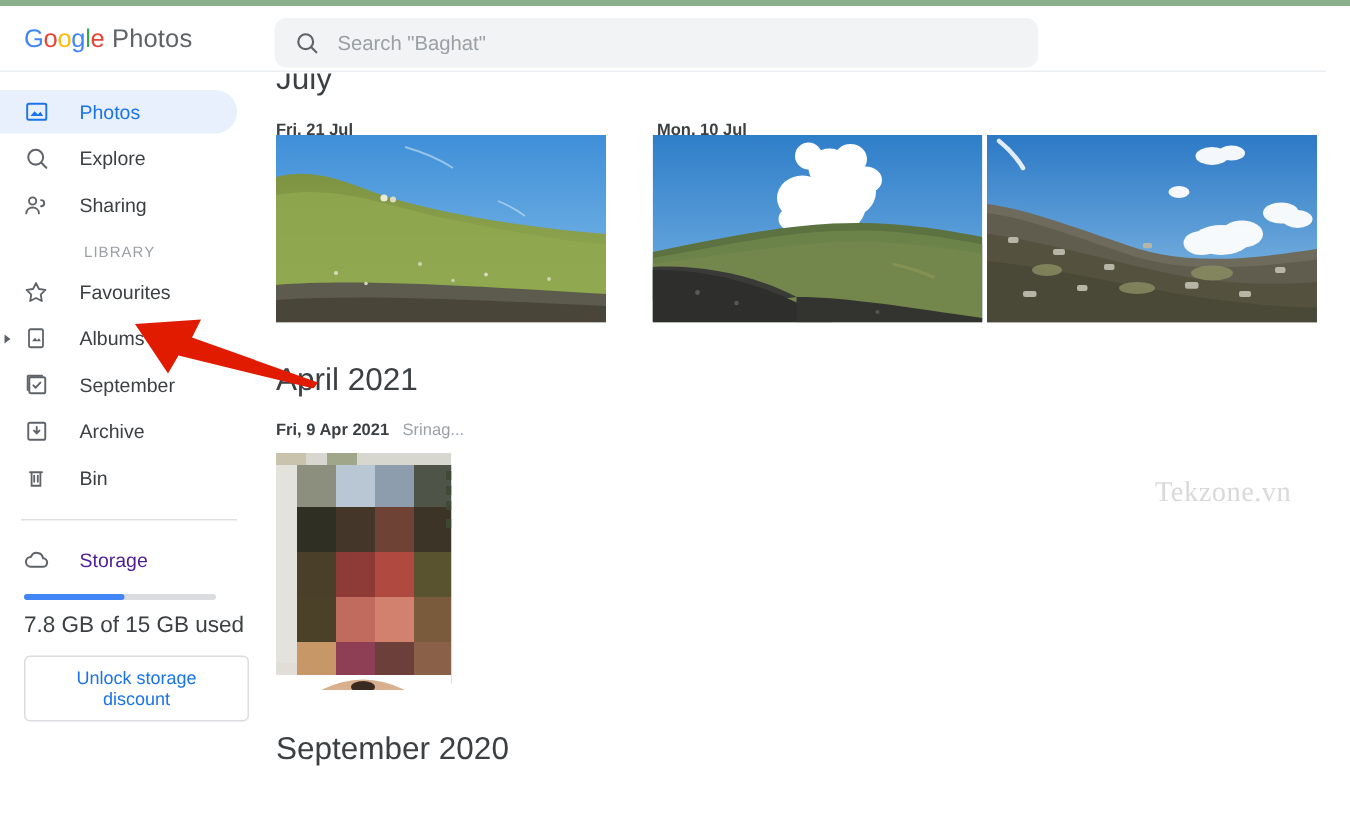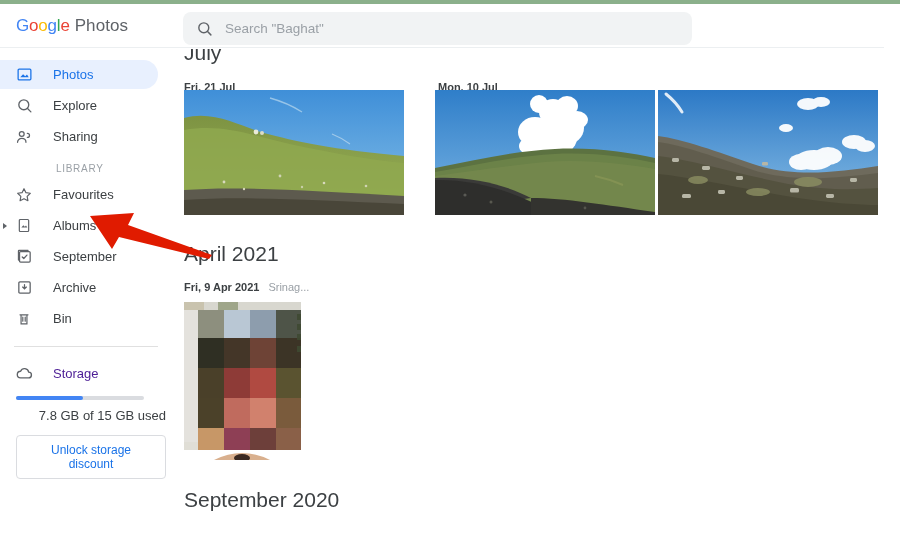--- a/index.html
+++ b/index.html
@@ -90,21 +90,21 @@
   }
   .storage-row { display: flex; align-items: center; height: 28px; margin-top: 12px; }
   .storage-row .nav-icon { width: 20px; height: 20px; margin-left: 14px;
     display:flex; align-items:center; justify-content:center; color:#5f6368; }
   .storage-row .nav-label { margin-left: 19px; font-size: 13px; color: #4c1d95; }
   .bar-track {
     margin: 9px 14px 0 16px; height: 4px; border-radius: 2px;
     background: #dadce0; position: relative; width: 128px;
   }
   .bar-fill { position:absolute; left:0; top:0; height:4px; border-radius:2px; background:#4285F4; }
-  .storage-text { margin: 8px 0 0 16px; font-size: 13px; color: #3c4043; text-align: right; }
+  .storage-text { margin: 8px 0 0 16px; font-size: 15px; color: #3c4043; }
   .unlock-btn {
     margin: 12px 0 0 16px; display: inline-block;
     border: 1px solid #dadce0; border-radius: 4px;
     padding: 7px 11px; font-size: 12px; color: #1a73e8;
     background: #fff; cursor: pointer; font-family: "Liberation Sans", sans-serif;
   }
 
   
   .main {
     position: absolute; top: 49px; left: 166px; width: 734px; height: 496px;
@@ -445,18 +445,19 @@
           </svg>
         </div>
       </div>
     </div>
 
     <div style="margin-top:28px;">
       <div class="month-head">September 2020</div>
     </div>
   </div>
 
+  <div class="watermark">Tekzone.vn</div>
 
   <svg class="annot-arrow" width="128" height="62" viewBox="0 0 128 62">
     <path d="M124 58 L40 28 L46 16 L2 19 L24 52 L31 40 L121 62 Z" fill="#e01b00"></path>
   </svg>
 
 </div>
 
 </body></html>

